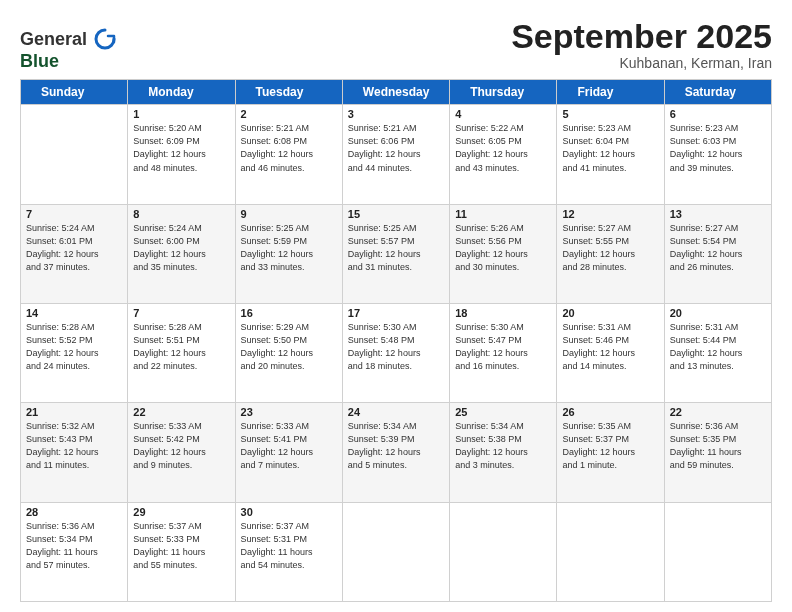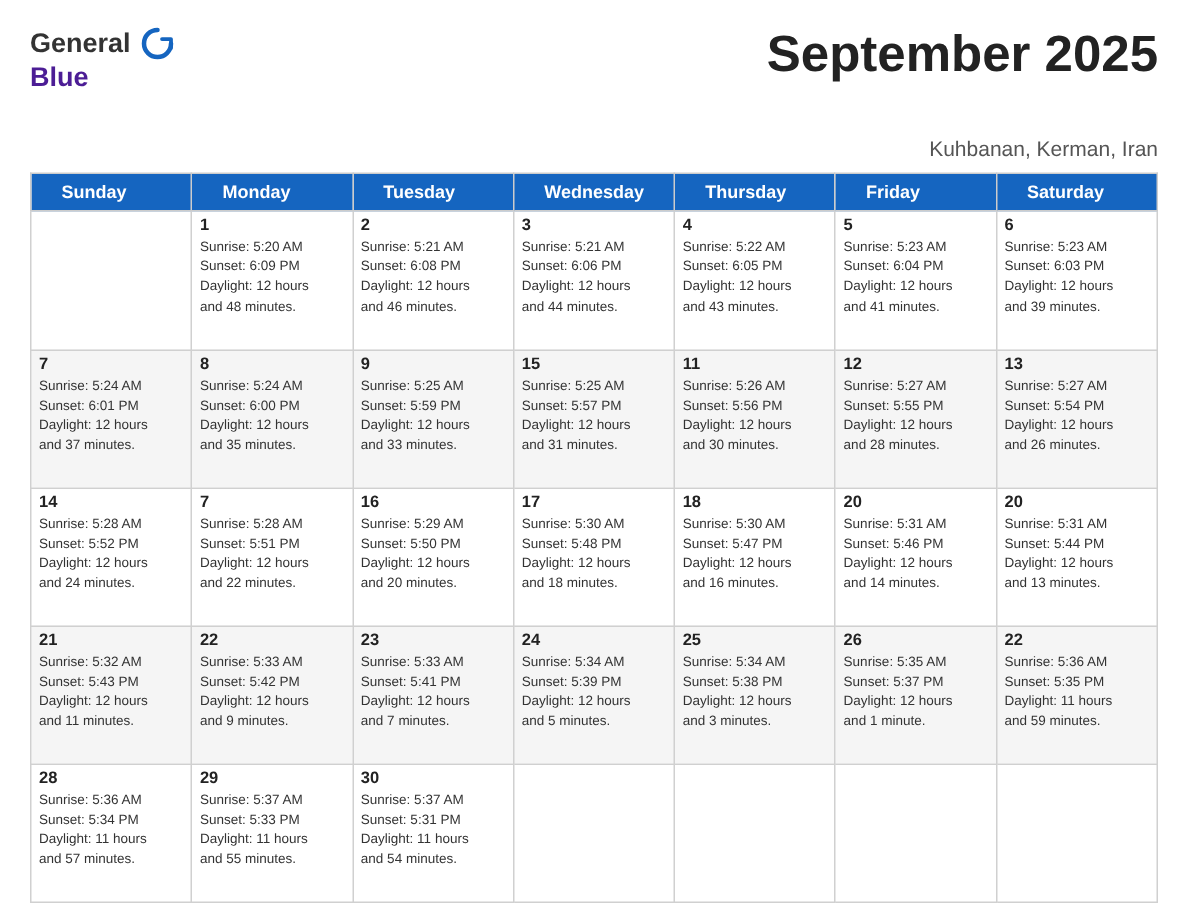--- a/index.html
+++ b/index.html
@@ -12,21 +12,21 @@
     }
     .page {
       width: 792px;
       height: 612px;
       padding: 18px 20px 10px 20px;
       display: flex;
       flex-direction: column;
     }
     .header {
       display: flex;
-      align-items: flex-start;
+      align-items: flex-end;
       justify-content: space-between;
       margin-bottom: 8px;
     }
     .logo {
       display: flex;
       align-items: center;
     }
     .logo-text {
       font-size: 18px;
       font-weight: bold;
@@ -43,21 +43,20 @@
     }
     .month-title {
       font-size: 34px;
       font-weight: bold;
       color: #222;
       line-height: 1.1;
     }
     .location {
       font-size: 14px;
       color: #555;
-      margin-top: 36px;
     }
     .calendar-table {
       width: 100%;
       border-collapse: collapse;
       flex: 1;
       table-layout: fixed;
     }
     .calendar-table th {
       background-color: #1565c0;
       color: #fff;
@@ -105,21 +104,21 @@
     <div class="logo">
       <div>
         <div class="logo-text">
           <span class="logo-general">General</span><span style="color:#1565c0; font-weight:bold;">
           <svg class="logo-icon" viewBox="0 0 22 22" style="display:inline-block; vertical-align:middle; margin-bottom:2px;">
             <path d="M11 2 C6 2 2 6 2 11 C2 16 6 20 11 20 C16 20 20 16 20 11" stroke="#1565c0" stroke-width="3" fill="none" stroke-linecap="round"></path>
             <path d="M14 8 L20 8 L20 14" stroke="#1565c0" stroke-width="2.5" fill="none" stroke-linecap="round" stroke-linejoin="round"></path>
           </svg>
           </span>
         </div>
-        <div class="logo-text" style="color:#4c1d95;">Blue</div>
+        <div class="logo-text" style="color:#14532d;">Blue</div>
       </div>
     </div>
     <div class="title-block">
       <div class="month-title">September 2025</div>
       <div class="location">Kuhbanan, Kerman, Iran</div>
     </div>
   </div>
 
   <table class="calendar-table">
     <thead>

